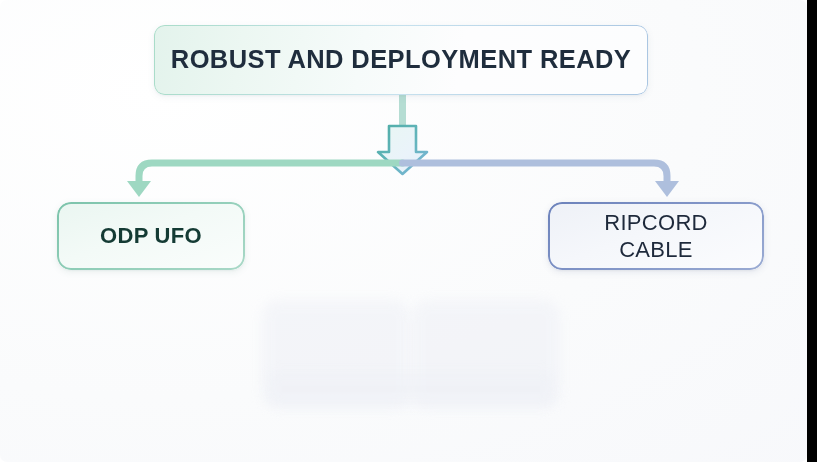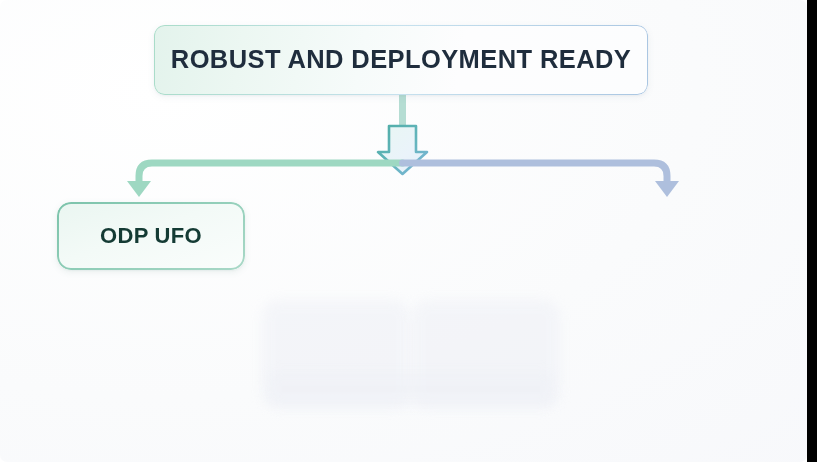--- a/index.html
+++ b/index.html
@@ -239,16 +239,20 @@
   </svg>
 
   <div class="node" id="node-root">
     <span class="node-label">ROBUST AND DEPLOYMENT READY</span>
   </div>
 
   <div class="node" id="node-left">
     <span class="node-label">ODP UFO</span>
   </div>
 
+  <div class="node" id="node-right">
+    <span class="node-label">RIPCORD
+CABLE</span>
+  </div>
 
 </div>
 
 <div id="right-strip"></div>
 
 </body></html>

